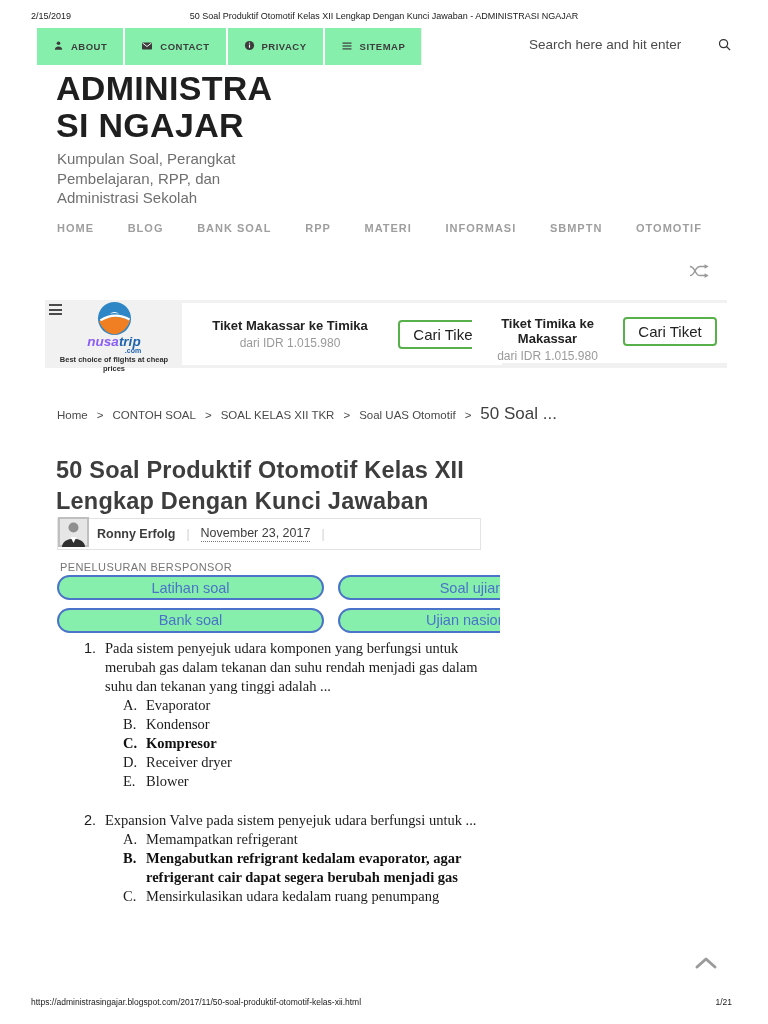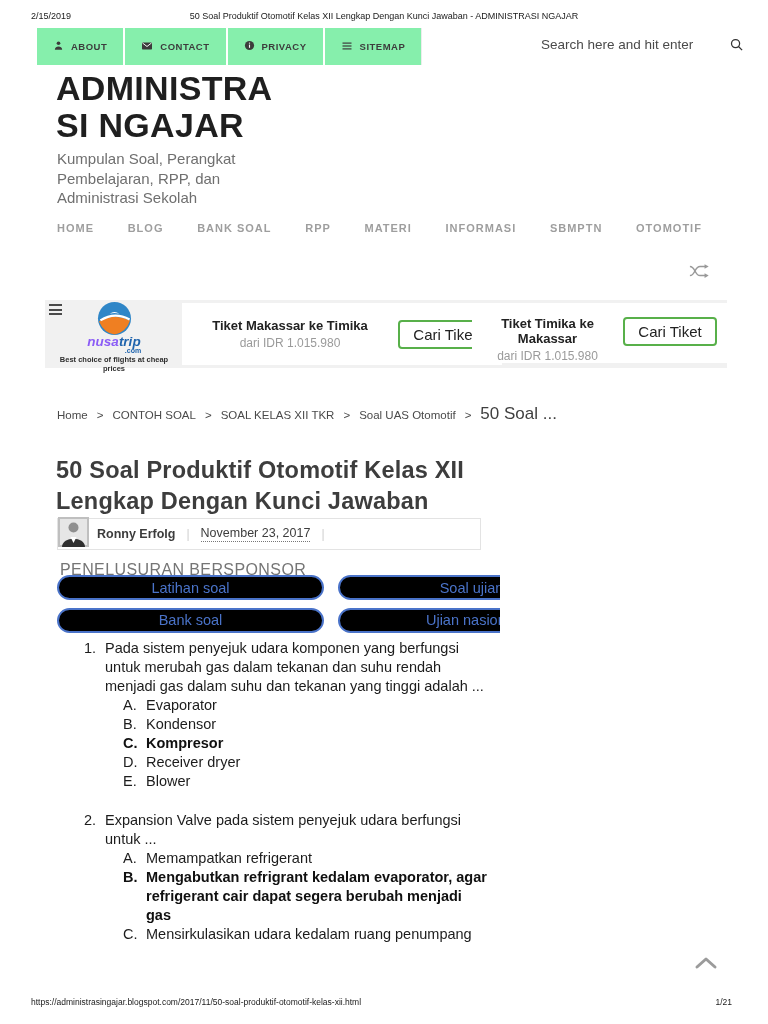--- a/index.html
+++ b/index.html
@@ -11,21 +11,21 @@
   .print-title{position:absolute;left:0;right:0;top:11px;text-align:center;font-size:9px;color:#1a1a1a;}
   .print-url{position:absolute;left:31px;top:997px;font-size:8.5px;color:#1a1a1a;}
   .print-page{position:absolute;right:36px;top:997px;font-size:8.5px;color:#1a1a1a;}
 
   
   .topnav{position:absolute;left:37px;top:28px;height:37px;display:flex;}
   .topnav-item{display:flex;align-items:center;gap:7px;padding:0 16px;background:#86efac;
     border-right:2px solid #fff;font-size:9.5px;font-weight:bold;letter-spacing:.5px;color:#3c3c3c;cursor:pointer;}
   .topnav-item:last-child{border-right:1px solid #ececec;}
   .search{position:absolute;left:527px;top:36px;display:flex;align-items:center;}
-  .search input{border:none;outline:none;font-size:13.5px;color:#333;width:172px;background:transparent;margin-left:12px;}
+  .search input{border:none;outline:none;font-size:13.5px;color:#333;width:172px;background:transparent;}
   .search input::placeholder{color:#4a4a4a;opacity:1;}
   .search-btn{background:none;border:none;padding:0;margin-left:14px;cursor:pointer;display:flex;}
 
   
   .site-title{position:absolute;left:56px;top:70px;font-size:34px;line-height:37px;font-weight:800;
     color:#1f1f1f;letter-spacing:.3px;}
   .site-tagline{position:absolute;left:57px;top:149px;width:208px;font-size:15px;line-height:19.5px;color:#6f6f6f;}
 
   
   .mainmenu{position:absolute;left:57px;top:222px;width:645px;display:flex;justify-content:space-between;
@@ -63,31 +63,31 @@
   
   .article-title{position:absolute;left:56px;top:455px;width:470px;font-size:23.5px;line-height:31px;
     font-weight:bold;color:#3d3d3d;margin:0;letter-spacing:.2px;}
   .authorbox{position:absolute;left:57px;top:518px;width:424px;height:32px;border:1px solid #e3e3e3;
     display:flex;align-items:center;background:#fff;box-sizing:border-box;}
   .author-name{margin-left:8px;font-size:12.5px;font-weight:bold;color:#3c3c3c;}
   .meta-sep{margin:0 11px;color:#cfcfcf;font-size:12px;}
   .author-date{font-size:12.5px;color:#3c3c3c;border-bottom:1px dotted #777;padding-bottom:1px;cursor:pointer;}
 
   
-  .sponsored-label{position:absolute;left:60px;top:561px;font-size:16px;color:#757575;letter-spacing:.4px;}
+  .sponsored-label{position:absolute;left:60px;top:561px;font-size:11px;color:#757575;letter-spacing:.4px;}
   .pills{position:absolute;left:57px;top:575px;width:443px;height:58px;overflow:hidden;display:grid;
     grid-template-columns:267px 267px;column-gap:14px;row-gap:7px;}
   .pill{height:21px;border:2px solid #4a73c9;border-radius:14px;color:#4a73c9;font-size:14.5px;
-    display:flex;align-items:center;justify-content:center;background:#000000;cursor:pointer;white-space:nowrap;}
+    display:flex;align-items:center;justify-content:center;background:#86efac;cursor:pointer;white-space:nowrap;}
 
   
   .content{position:absolute;left:84px;top:639px;width:440px;font-size:14.5px;line-height:19px;color:#1c1c1c;}
   .question{display:flex;margin-bottom:20px;}
   .q-num{width:21px;flex-shrink:0;}
-  .q-body{flex:1;}
+  .q-body{flex:1;font-family:Liberation Serif, serif;}
   .q-text{max-width:388px;}
   .options{padding-left:18px;}
   .option{display:flex;}
   .opt-letter{width:23px;flex-shrink:0;}
   .opt-text{flex:1;max-width:342px;}
   .option.correct{font-weight:bold;color:#101010;}
 
   .backtop{position:absolute;left:694px;top:956px;cursor:pointer;}
 </style>
 </head>

